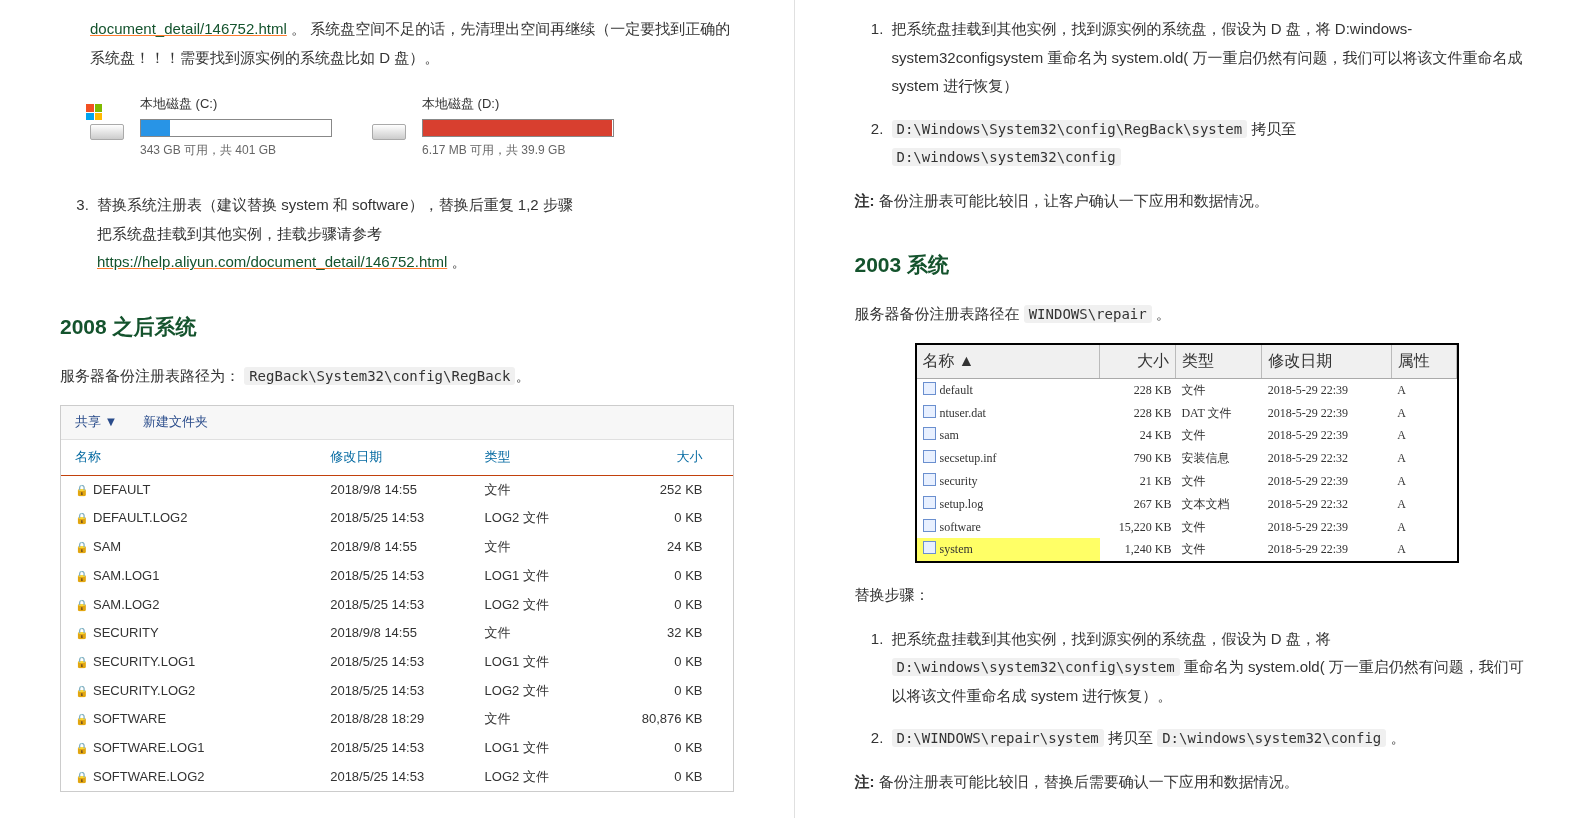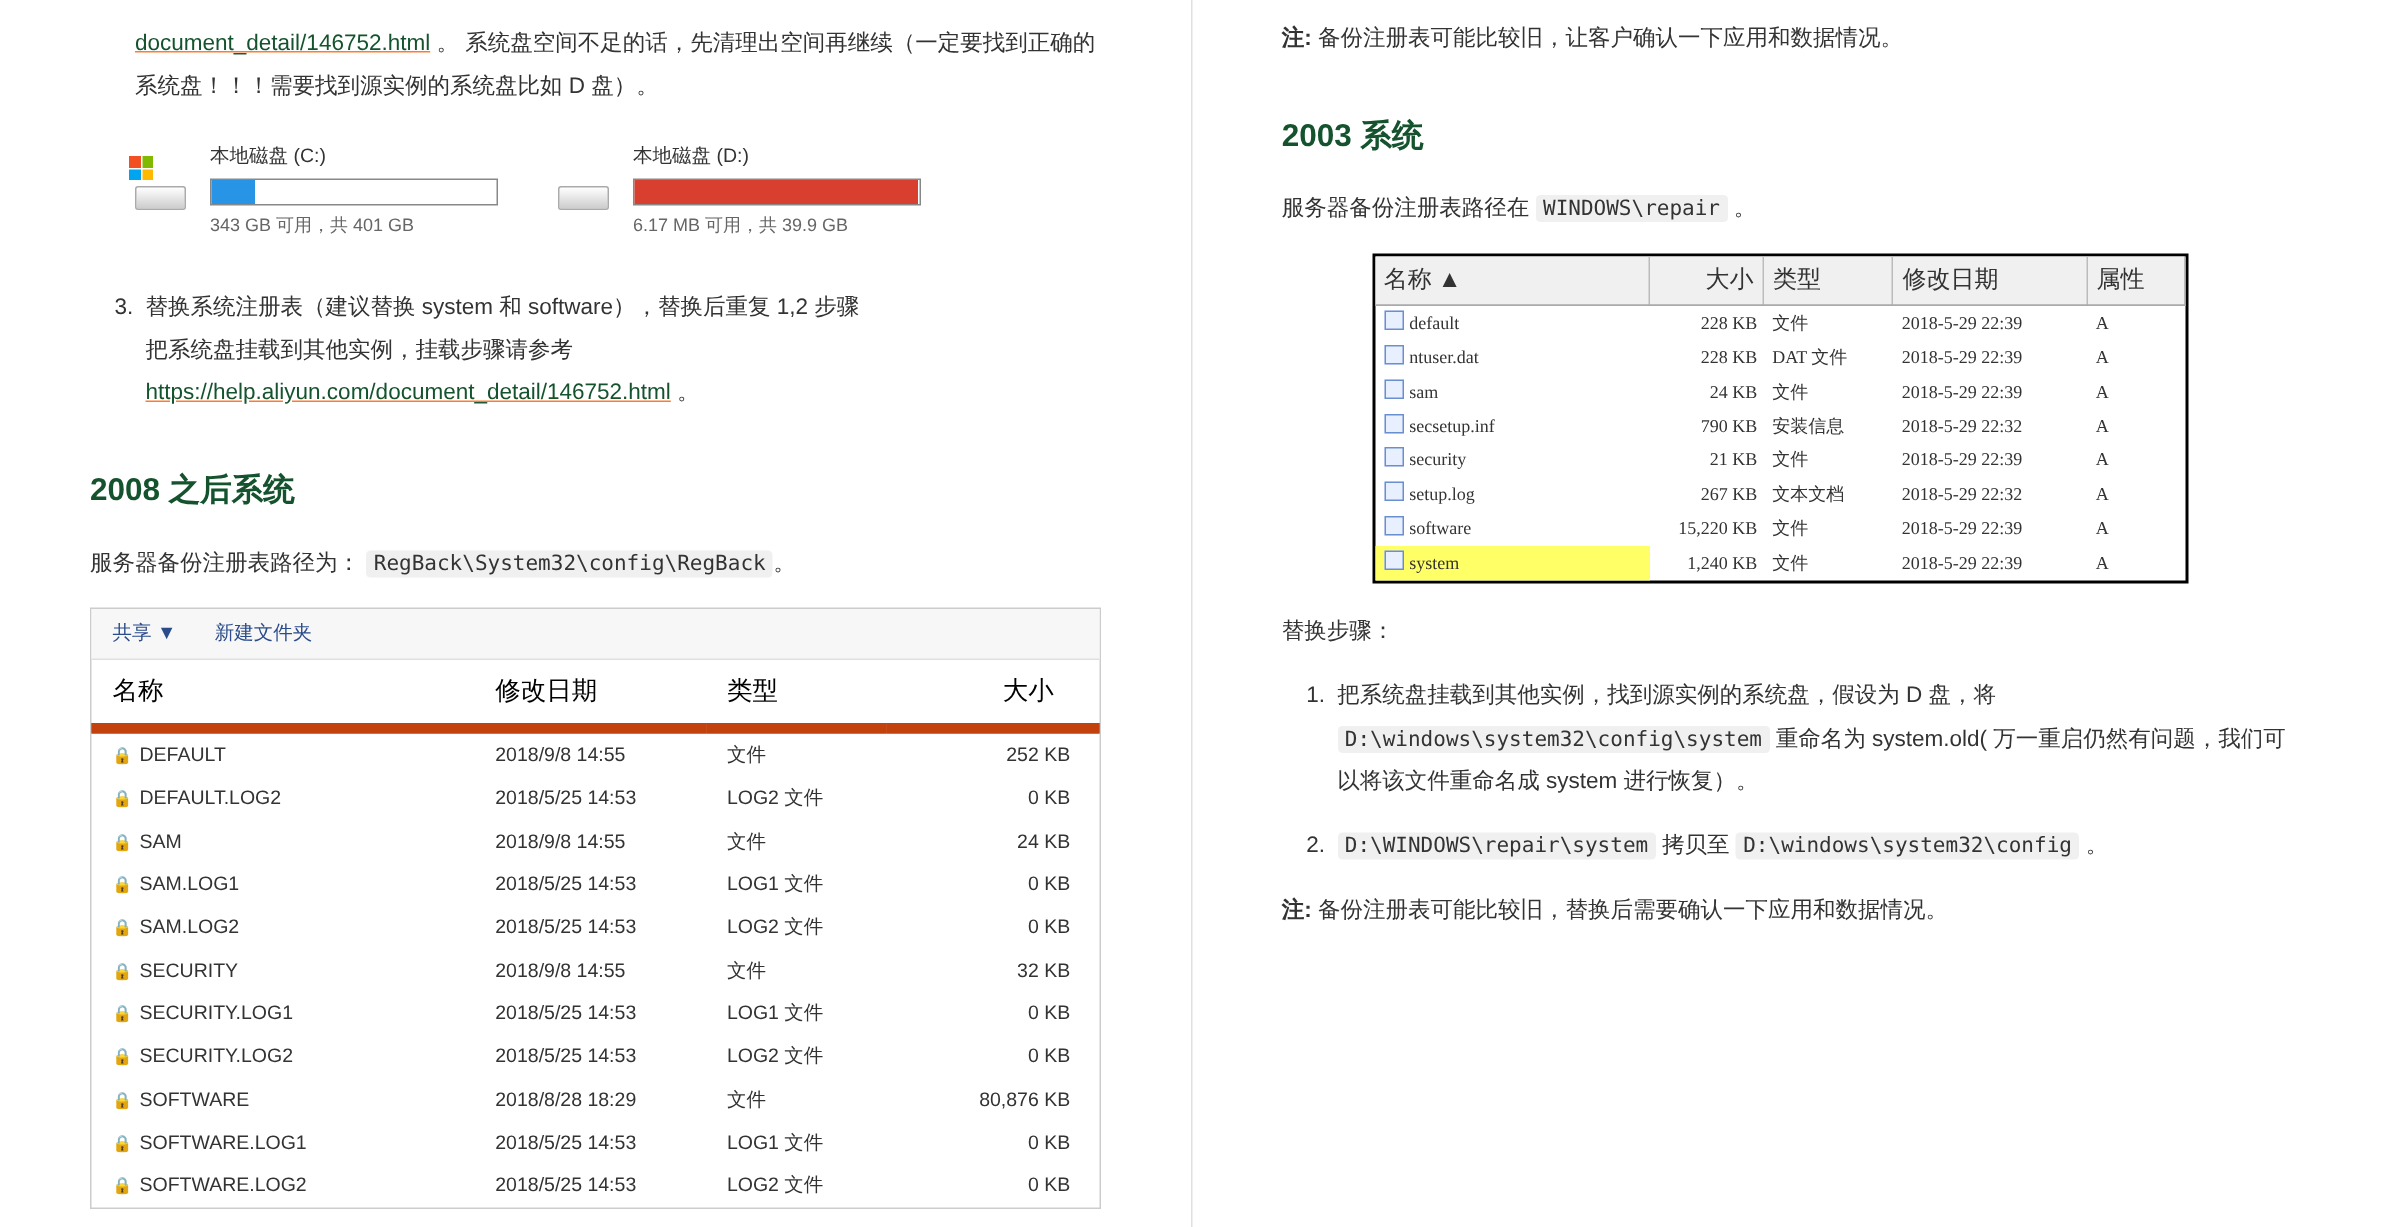--- a/index.html
+++ b/index.html
@@ -122,30 +122,30 @@
       font-size: 13px;
     }
     .explorer .toolbar span { margin-right: 22px; }
     .explorer table {
       width: 100%;
       border-collapse: collapse;
     }
     .explorer th {
       text-align: left;
       font-weight: 400;
-      color: #000000;
+      color: #0369a1;
       padding: 5px 14px;
-      border-bottom: 7px solid #c2410c;
-      font-size: 17px;
+      border-bottom: 1px solid #c2410c;
+      font-size: 13px;
     }
     .explorer td {
       padding: 2px 14px;
       white-space: nowrap;
     }
-    .explorer td.size { text-align: right; padding-right: 19px; }
+    .explorer td.size { text-align: right; padding-right: 30px; }
     .lock {
       display: inline-block;
       width: 12px;
       color: #d1a43a;
       font-size: 11px;
       margin-right: 6px;
     }
 
     
     .repair-table {
@@ -332,20 +332,28 @@
           </tr>
         </tbody>
     </table>
   </div>
 </div>
 
 <div class="divider"></div>
 
 <div class="column">
 
+  <ol class="ol">
+    <li>把系统盘挂载到其他实例，找到源实例的系统盘，假设为 D 盘，将 D:windows-system32configsystem 重命名为 system.old( 万一重启仍然有问题，我们可以将该文件重命名成 system 进行恢复）</li>
+    <li>
+      <code>D:\Windows\System32\config\RegBack\system</code>
+      <span>拷贝至</span>
+      <code>D:\windows\system32\config</code>
+    </li>
+  </ol>
 
   <p class="note">
     <b>注:</b>
     <span>备份注册表可能比较旧，让客户确认一下应用和数据情况。</span>
   </p>
 
   <h2 class="section">2003 系统</h2>
   <p>
     <span>服务器备份注册表路径在 </span>
     <code>WINDOWS\repair</code>

